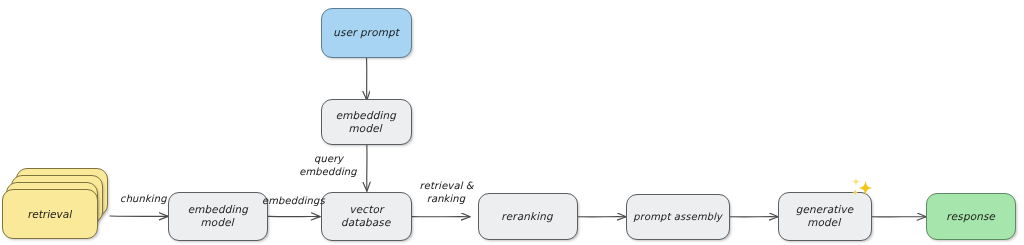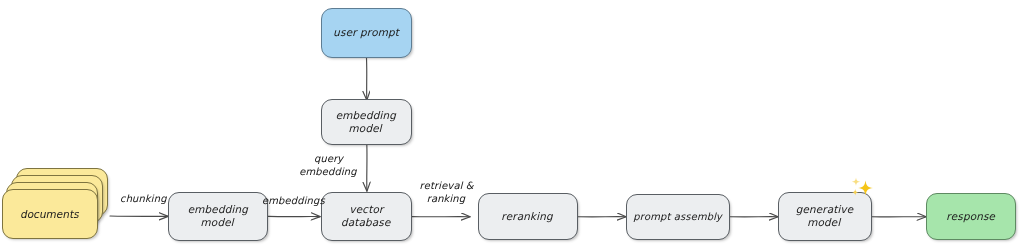--- a/index.html
+++ b/index.html
@@ -133,21 +133,21 @@
       <path d="M872,216.7 C896,217.3 908,216.4 926,216.8" marker-end="url(#ah)"></path>
     </g>
   </svg>
 
   <div class="stack" style="left:2px; top:168px; width:112px; height:72px;">
     <div class="card" style="left:14px; top:0px;  width:92px; height:48px;"></div>
     <div class="card" style="left:9px;  top:7px;  width:92px; height:48px;"></div>
     <div class="card" style="left:4px;  top:14px; width:92px; height:48px;"></div>
     <div class="card" style="left:0px;  top:21px; width:96px; height:50px;
                              display:flex; align-items:center; justify-content:center;">
-      <span class="node-label" style="font-size:10.5px; font-weight:500; color:#1b1b1b; font-style:italic;">documents</span>
+      <span class="node-label" style="font-size:10.5px; font-weight:500; color:#1b1b1b; font-style:italic;">retrieval</span>
     </div>
   </div>
 
   <div class="node grey" style="left:168px; top:192px; width:100px; height:49px;">
     <span class="node-label">embedding
 model</span>
   </div>
 
   <div class="node blue" style="left:321px; top:8px; width:91px; height:50px;">
     <span class="node-label">user prompt</span>

